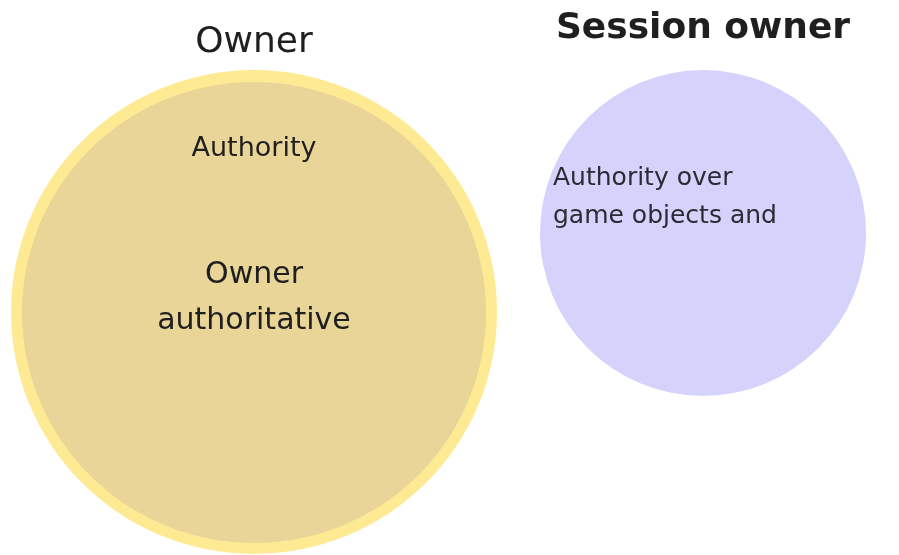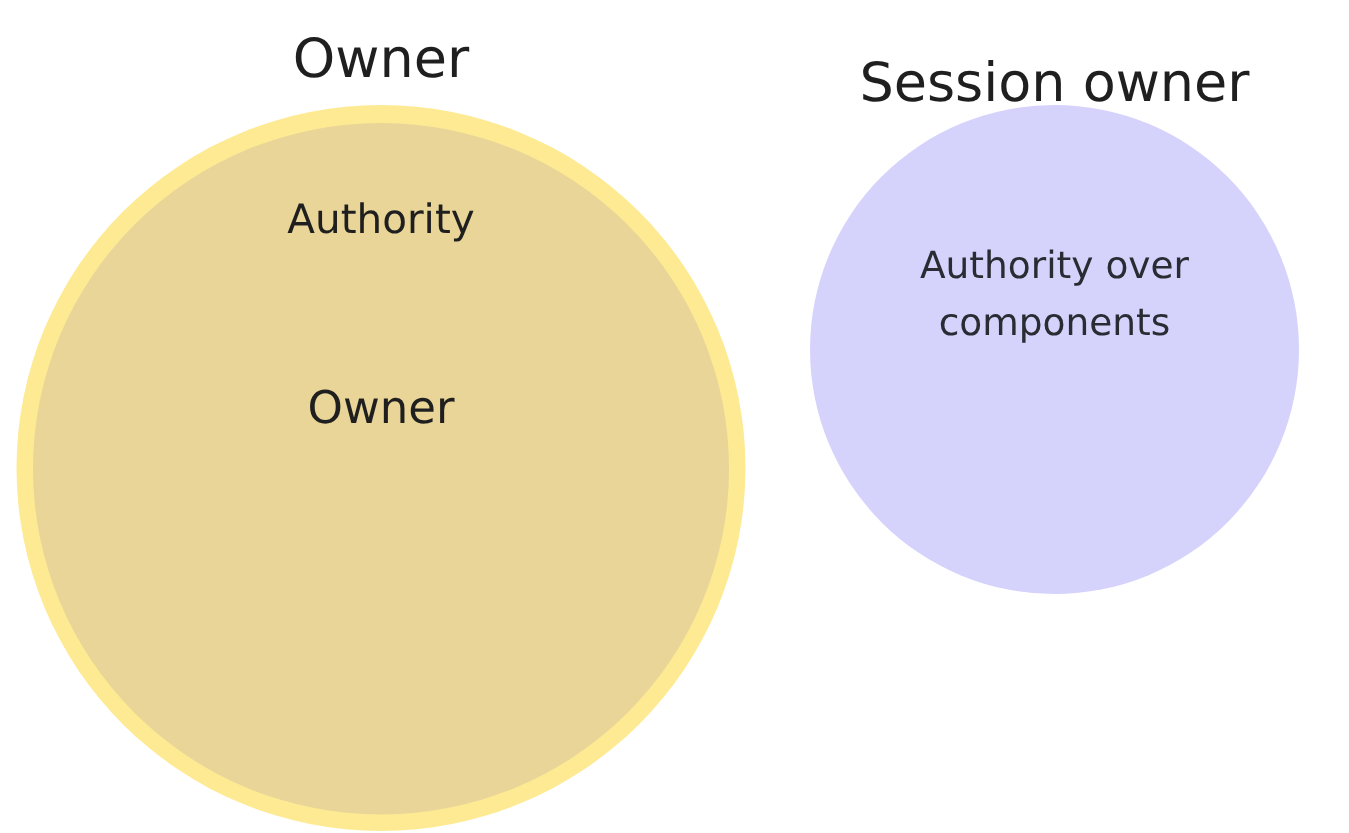--- a/index.html
+++ b/index.html
@@ -1,47 +1,48 @@
 <!DOCTYPE html>
 <html><head>
 <meta charset="utf-8">
 <style>
   html, body { margin: 0; padding: 0; background: #ffffff; }
   body { width: 899px; height: 555px; position: relative; overflow: hidden;
          font-family: "DejaVu Sans", "Liberation Sans", sans-serif; color: #1f1f1f; }
   .title { position: absolute; font-size: 36px; text-align: center; white-space: nowrap; line-height: 1; }
   .owner-title { left: 154px; width: 200px; top: 22px; }
-  .session-title { left: 553px; width: 300px; top: 38px; }
+  .session-title { left: 553px; width: 300px; top: 8px; font-weight: bold; }
   .yellow-outer { position: absolute; left: 11px; top: 70px; width: 486px; height: 484px;
                   border-radius: 50%; background: #fdea93; }
   .yellow-inner { position: absolute; left: 22px; top: 82px; width: 464px; height: 461px;
                   border-radius: 50%; background: #e9d598; }
   .authority-label { position: absolute; left: 104px; width: 300px; top: 133px; text-align: center;
                      font-size: 27px; line-height: 1; color: #1f1f1f; }
   .owner-actions { position: absolute; left: 104px; width: 300px; top: 250px; text-align: center;
                    font-size: 30px; line-height: 46px; color: #1f1f1f; }
   .purple-circle { position: absolute; left: 540px; top: 70px; width: 326px; height: 326px;
                    border-radius: 50%; background: #d5d3fc; }
-  .session-text { position: absolute; left: 553px; width: 300px; top: 158px; text-align: center;
+  .session-text { position: absolute; left: 553px; width: 300px; top: 158px; text-align: left;
                   font-size: 25px; line-height: 38px; color: #2b2b33; }
   .session-text span, .owner-actions span { display: block; }
 </style>
 </head>
 <body>
 
 <div class="title owner-title">Owner</div>
 <div class="title session-title">Session owner</div>
 
 <div class="yellow-outer"></div>
 <div class="yellow-inner"></div>
 
 <div class="authority-label">Authority</div>
 
 <div class="owner-actions">
   <span>Owner</span>
+  <span>authoritative</span>
 </div>
 
 <div class="purple-circle"></div>
 
 <div class="session-text">
   <span>Authority over</span>
-  <span>components</span>
+  <span>game objects and</span>
 </div>
 
 </body></html>

